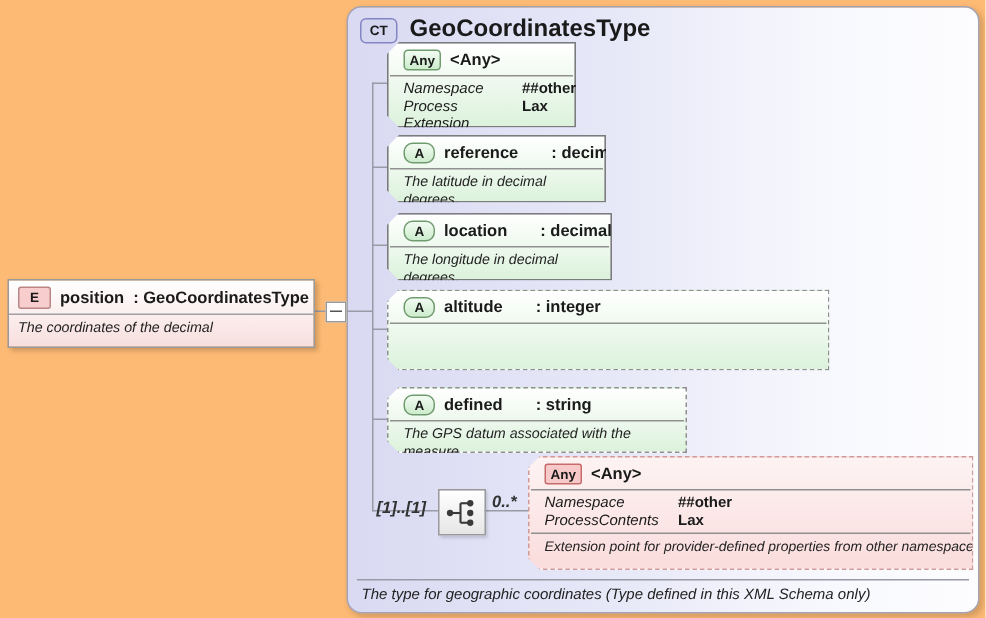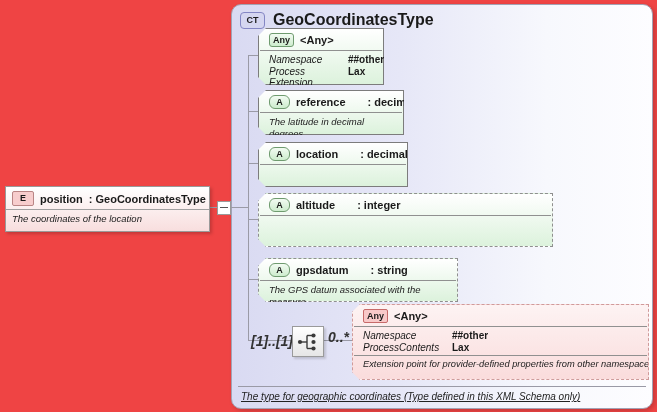--- a/index.html
+++ b/index.html
@@ -1,32 +1,32 @@
 <!DOCTYPE html>
 <html><head>
 <meta charset="utf-8">
 <style>
   html,body{margin:0;padding:0;background:#ffffff;}
-  #stage{position:relative;width:657px;height:412px;background:#ef4444;overflow:hidden;
+  #stage{position:relative;width:657px;height:412px;background:#fdba74;overflow:hidden;
          font-family:"Liberation Sans","DejaVu Sans",sans-serif;color:#1a1a1a;}
 
   
   .hline,.vline{position:absolute;background:#9a9aa6;}
   .hline{height:1px;}
   .vline{width:1px;}
 
   
   .ct{position:absolute;left:231px;top:4px;width:420px;height:403px;
       border:1px solid #a2a2b4;border-radius:10px;
       background:linear-gradient(90deg,#d9daf2 0%,#e6e7f7 40%,#f7f8fd 75%,#fdfdff 100%);
       box-shadow:2px 2px 4px rgba(0,0,0,0.18);}
   .ct-header{position:absolute;left:8px;top:6px;display:flex;align-items:center;gap:8px;}
   .ct-title{font-weight:bold;font-size:16px;}
   .ct-caption-line{position:absolute;left:6px;right:6px;top:381px;height:1px;background:#9a9aa6;}
-  .ct-caption{position:absolute;left:9px;top:386px;font-size:10px;font-style:italic;color:#222;text-decoration:underline;}
+  .ct-caption{position:absolute;left:9px;top:386px;font-size:10px;font-style:italic;color:#222;}
 
   
   .badge{display:inline-flex;align-items:center;justify-content:center;
          font-weight:bold;font-size:9px;line-height:1;border:1px solid;flex:0 0 auto;}
   .badge-e{width:20px;height:13px;background:#f7cdcd;border-color:#b98585;border-radius:2px;}
   .badge-ct{width:23px;height:15px;background:#d5d6f0;border-color:#8486c4;border-radius:4px;}
   .badge-a{width:19px;height:12px;border-radius:6px;
            background:linear-gradient(#f2fbf2,#cdeccd);border-color:#6f9b6f;}
   .badge-any{height:12px;padding:0 3px;border-radius:3px;
            background:linear-gradient(#f2fbf2,#cdeccd);border-color:#6f9b6f;}
@@ -61,21 +61,21 @@
                font-weight:bold;font-size:11px;white-space:nowrap;}
   .elem .divider{height:1px;background:#a0a0a0;}
   .elem .desc{padding:3px 6px;font-size:9.5px;font-style:italic;color:#222;}
 
   
   .toggle{position:absolute;left:217px;top:201px;width:12px;height:12px;
           background:#ffffff;border:1px solid #9a9a9a;}
   .toggle::after{content:"";position:absolute;left:2px;right:2px;top:5px;height:1px;background:#555;}
 
   
-  .card{position:absolute;font-size:14px;font-weight:bold;font-style:italic;color:#333;white-space:nowrap;}
+  .card{position:absolute;font-size:11px;font-weight:bold;font-style:italic;color:#333;white-space:nowrap;}
   .seq-box{position:absolute;left:292px;top:326px;width:30px;height:29px;
            border:1px solid #9a9a9a;background:linear-gradient(#ffffff,#e6e6e6);
            box-shadow:1.5px 1.5px 2px rgba(0,0,0,0.15);display:flex;align-items:center;justify-content:center;}
 </style>
 </head>
 <body>
 
 <div id="stage">
 
   <div class="ct">
@@ -97,21 +97,21 @@
   <div class="hline" style="left:248px;top:340px;width:44px;"></div>
   <div class="hline" style="left:322px;top:340px;width:30px;"></div>
 
   <div class="elem">
     <div class="title">
       <span class="badge badge-e">E</span>
       <span>position</span>
       <span class="type">: GeoCoordinatesType</span>
     </div>
     <div class="divider"></div>
-    <div class="desc">The coordinates of the location</div>
+    <div class="desc">The coordinates of the decimal</div>
   </div>
 
   <div class="toggle"></div>
 
   <div class="node green" style="left:258px;top:28px;width:124px;height:55px;">
     <div class="title">
       <span class="badge badge-any">Any</span>
       <span>&lt;Any&gt;</span>
     </div>
     <div class="divider"></div>
@@ -133,35 +133,36 @@
     <div class="desc">The latitude in decimal degrees.</div>
   </div>
 
   <div class="node green" style="left:258px;top:142px;width:148px;height:43px;">
     <div class="title">
       <span class="badge badge-a">A</span>
       <span>location</span>
       <span class="type">: decimal</span>
     </div>
     <div class="divider"></div>
+    <div class="desc">The longitude in decimal degrees.</div>
   </div>
 
   <div class="node green dashed" style="left:258px;top:193px;width:293px;height:52px;">
     <div class="title">
       <span class="badge badge-a">A</span>
       <span>altitude</span>
       <span class="type">: integer</span>
     </div>
     <div class="divider"></div>
   </div>
 
   <div class="node green dashed" style="left:258px;top:258px;width:198px;height:42px;">
     <div class="title">
       <span class="badge badge-a">A</span>
-      <span>gpsdatum</span>
+      <span>defined</span>
       <span class="type">: string</span>
     </div>
     <div class="divider"></div>
     <div class="desc">The GPS datum associated with the measure.</div>
   </div>
 
   <div class="card" style="left:251px;top:333px;">[1]..[1]</div>
   <div class="seq-box">
     <svg width="24" height="20" viewBox="0 0 24 20">
       <line x1="4" y1="10" x2="11" y2="10" stroke="#3a3a3a" stroke-width="1.4"></line>

